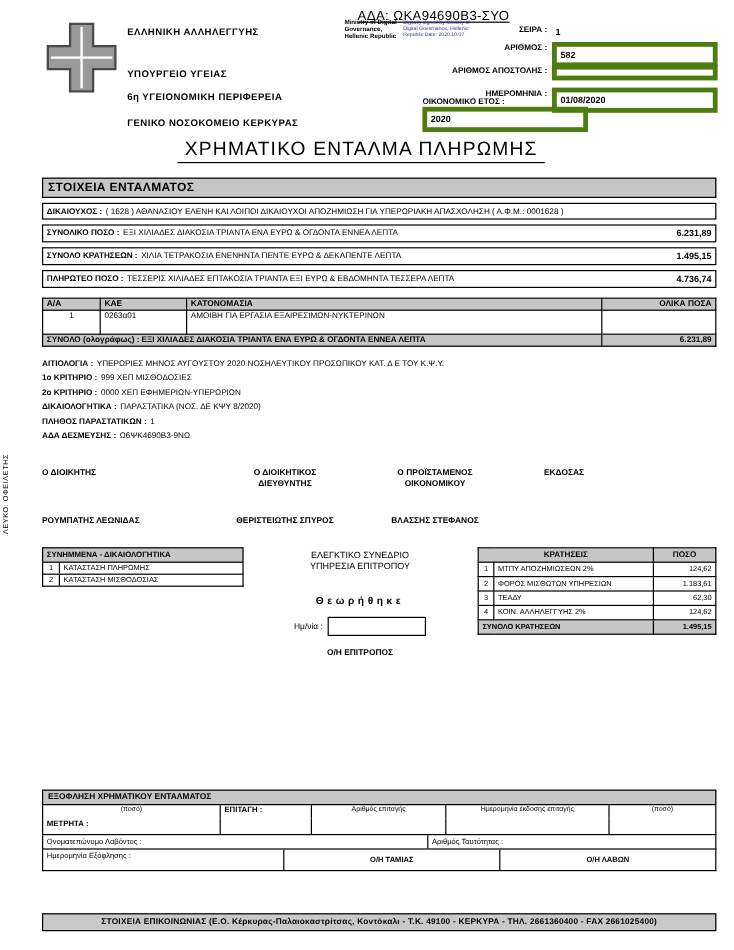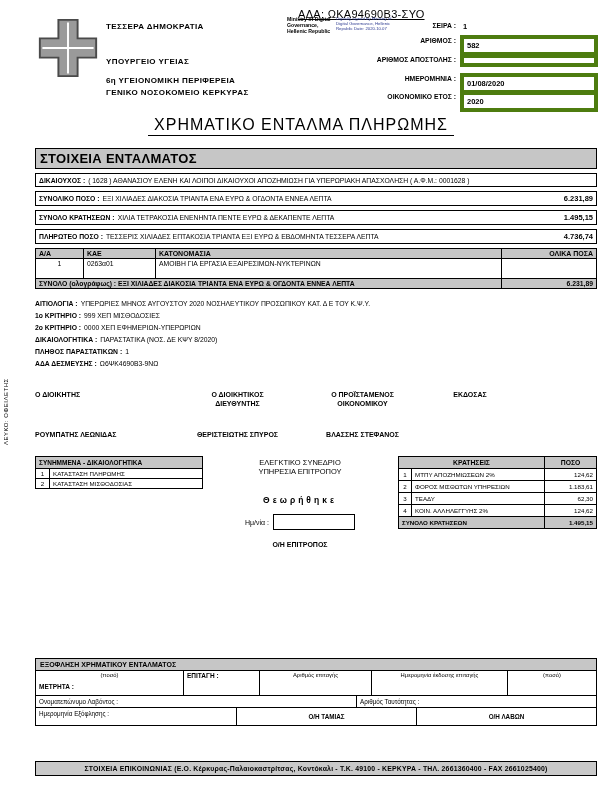--- a/index.html
+++ b/index.html
@@ -8,42 +8,42 @@
   .page{position:absolute;inset:0;overflow:hidden;background:#fff;}
 
   .ada-top{position:absolute;left:298px;top:8px;font-size:11px;text-decoration:underline;letter-spacing:.3px;}
 
   .logo{position:absolute;left:36px;top:16px;width:64px;height:64px;}
 
   .org{position:absolute;left:106px;top:22px;}
   .org-line{font-weight:bold;font-size:8px;letter-spacing:.4px;}
   .org-line.l1{margin-bottom:10px;}
   .org-line.l2{margin-bottom:10px;margin-top:26px;}
-  .org-line.l3{margin-bottom:3px;}
+  .org-line.l3{margin-bottom:13px;}
 
   .sig-stamp{position:absolute;left:287px;top:16px;width:112px;display:flex;gap:3px;}
   .sig-name{width:46px;font-size:5.2px;line-height:6px;font-weight:bold;}
   .sig-details{flex:1;font-size:4.3px;line-height:5px;color:#2b3990;}
 
   .hfields{position:absolute;left:352px;top:20px;width:246px;}
   .hfield{position:absolute;left:0;width:100%;display:flex;align-items:flex-start;}
   .hlabel{flex:1;text-align:right;font-size:6.8px;font-weight:bold;padding-right:4px;padding-top:2px;white-space:nowrap;}
   .hvalue{width:138px;border:4px solid #4d7c0f;min-height:13px;font-size:7.5px;font-weight:bold;padding:2px 3px;}
   .hvalue.nobox{border:none;}
   .f-seira{top:0;}
   .f-arithmos{top:15px;}
   .f-apostolis{top:34px;}
   .f-imerominia{top:53px;}
-  .f-etos{top:71px;}
+  .f-etos{top:60px;flex-direction:column;}
 
   .title-wrap{position:absolute;left:0;top:116px;width:568px;text-align:center;padding-left:34px;}
   .doc-title{display:inline-block;font-size:16px;letter-spacing:1px;border-bottom:1px solid #000;padding:0 6px 1px;}
 
   .entalma{position:absolute;left:35px;top:148px;width:562px;}
-  .sec-header{border:1px solid #000;background:#c6c6c6;font-size:13px;font-weight:bold;padding:2px 4px;letter-spacing:.3px;}
+  .sec-header{border:1px solid #000;background:#c6c6c6;font-size:10px;font-weight:bold;padding:2px 4px;letter-spacing:.3px;}
   .erow{border:1px solid #000;margin-top:4px;display:flex;align-items:center;font-size:6.8px;padding:2px 3px;min-height:14px;}
   .elabel{font-weight:bold;white-space:nowrap;margin-right:3px;}
   .etext{flex:1;}
   .eamount{font-weight:bold;font-size:7.5px;white-space:nowrap;text-align:right;}
 
   .items{position:absolute;left:35px;top:248px;width:562px;border-collapse:collapse;font-size:6.8px;}
   .items th,.items td{border:1px solid #000;padding:1px 3px;}
   .items th{background:#c6c6c6;font-size:7px;text-align:left;font-weight:bold;}
   .c-aa{width:48px;text-align:center;}
   .c-kae{width:72px;}
@@ -109,21 +109,21 @@
 <div class="page">
 
   <div class="ada-top">ΑΔΑ: ΩΚΑ94690Β3-ΣΥΟ</div>
 
   <svg class="logo" viewBox="0 0 100 100" aria-hidden="true">
     <path d="M35 6 H65 V35 H94 V65 H65 V94 H35 V65 H6 V35 H35 Z" fill="#9a9a9a" stroke="#4a4a4a" stroke-width="3"></path>
     <path d="M50 10 V90 M10 50 H90" stroke="#ffffff" stroke-width="3" fill="none"></path>
   </svg>
 
   <div class="org">
-    <div class="org-line l1">ΤΕΣΣΕΡΑ ΔΗΜΟΚΡΑΤΙΑ</div>
+    <div class="org-line l1">ΕΛΛΗΝΙΚΗ ΑΛΛΗΛΕΓΓΥΗΣ</div>
     <div class="org-line l2">ΥΠΟΥΡΓΕΙΟ ΥΓΕΙΑΣ</div>
     <div class="org-line l3">6η ΥΓΕΙΟΝΟΜΙΚΗ ΠΕΡΙΦΕΡΕΙΑ</div>
     <div class="org-line l4">ΓΕΝΙΚΟ ΝΟΣΟΚΟΜΕΙΟ ΚΕΡΚΥΡΑΣ</div>
   </div>
 
   <div class="sig-stamp">
     <div class="sig-name">Ministry of Digital Governance, Hellenic Republic</div>
     <div class="sig-details">Digitally signed by Ministry of Digital Governance, Hellenic Republic Date: 2020.10.07</div>
   </div>
 

